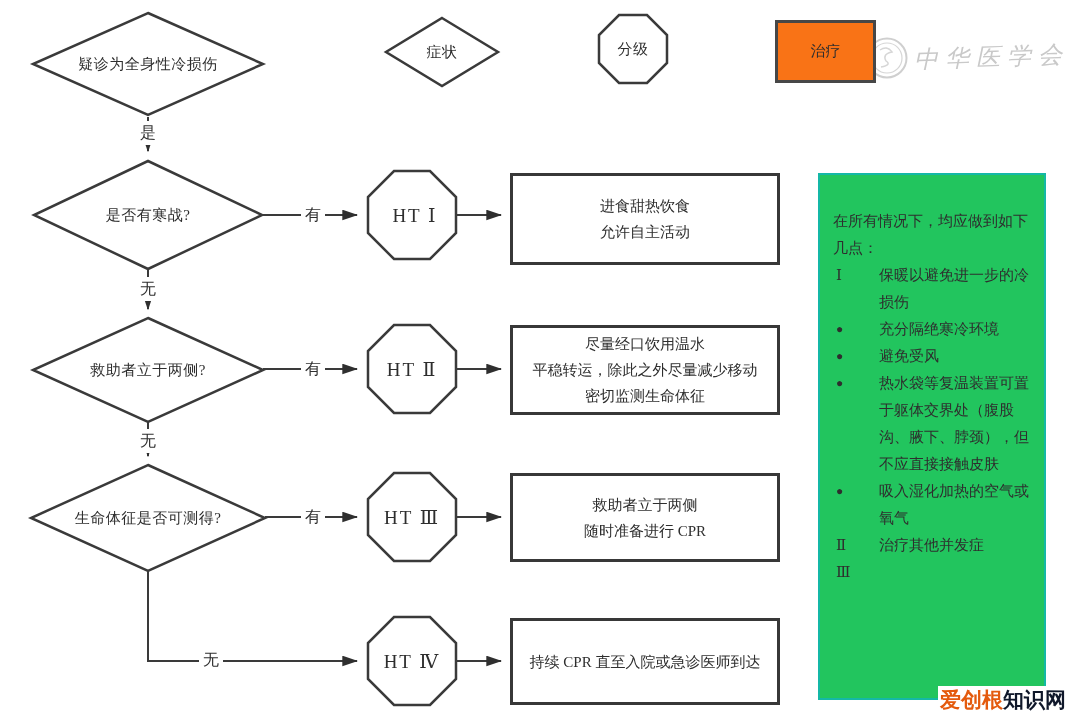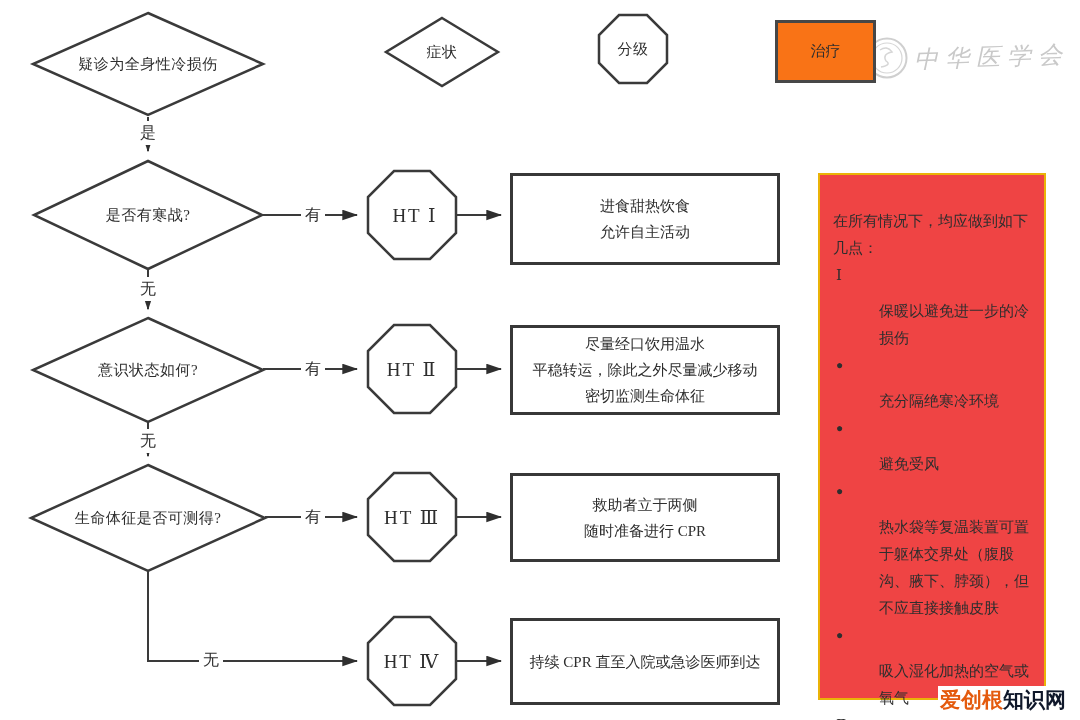--- a/index.html
+++ b/index.html
@@ -14,26 +14,26 @@
   .lbl { z-index:2; display:flex; align-items:center; justify-content:center; text-align:center; }
   .node-label { font-size:15px; letter-spacing:0.5px; color:#2e2e2e; }
   .oct-label { font-size:19px; letter-spacing:2px; color:#2e2e2e; }
   .edge-label { z-index:3; background:#ffffff; font-size:16px; padding:0 3px;
                 display:flex; align-items:center; justify-content:center; color:#2e2e2e; }
   .treat-box { z-index:2; border:3px solid #383838; background:#ffffff;
                display:flex; align-items:center; justify-content:center;
                text-align:center; font-size:15px; line-height:26px; white-space:pre-line; }
   .legend-rect { z-index:2; border:3px solid #474747; background:#f97316;
                  display:flex; align-items:center; justify-content:center; font-size:15px; }
-  .panel { z-index:2; border:2px solid #eab308; background:#ef4444; padding:33px 13px 0 13px; }
+  .panel { z-index:2; border:2px solid #14b8a6; background:#22c55e; padding:33px 13px 0 13px; }
   .panel-intro { font-size:15px; line-height:27px; color:#2e2e2e; }
   .panel-item { display:flex; font-size:15px; line-height:27px; color:#2e2e2e; }
   .panel-item .marker { width:46px; flex:none; padding-left:3px; }
   .panel-item .bullet-dot { font-size:12px; }
-  .panel-item .txt { flex:1;margin-top:36px; }
+  .panel-item .txt { flex:1; }
   .seal-text { z-index:2; color:#c9c9c9; font-size:24px; font-style:italic;
                letter-spacing:7px; transform:rotate(-2deg); white-space:nowrap; }
   .site-mark { z-index:4; font-family:"Liberation Sans","DejaVu Sans",sans-serif;
                font-size:21px; font-weight:600; background:#ffffff; padding:0 2px; white-space:nowrap; }
   .site-mark .p1 { color:#e45a0d; }
   .site-mark .p2 { color:#0f172a; }
 </style>
 </head>
 <body>
 
@@ -83,21 +83,21 @@
 
   <div class="abs lbl node-label" style="left:48px; top:20px; width:200px; height:88px;">疑诊为全身性冷损伤</div>
 
   <div class="abs lbl node-label" style="left:386px; top:18px; width:112px; height:68px;">症状</div>
   <div class="abs lbl node-label" style="left:599px; top:15px; width:68px; height:68px;">分级</div>
   <div class="abs legend-rect" style="left:775px; top:20px; width:101px; height:63px;">
     <span>治疗</span>
   </div>
 
   <div class="abs lbl node-label" style="left:48px; top:170px; width:200px; height:90px;">是否有寒战?</div>
-  <div class="abs lbl node-label" style="left:48px; top:325px; width:200px; height:90px;">意识状态如何?</div>
+  <div class="abs lbl node-label" style="left:48px; top:325px; width:200px; height:90px;">救助者立于两侧?</div>
   <div class="abs lbl node-label" style="left:38px; top:472px; width:220px; height:92px;">生命体征是否可测得?</div>
 
   <div class="abs lbl oct-label" style="left:368px; top:171px; width:88px; height:88px;padding-left:6px;">HT Ⅰ</div>
   <div class="abs lbl oct-label" style="left:368px; top:325px; width:88px; height:88px;">HT Ⅱ</div>
   <div class="abs lbl oct-label" style="left:368px; top:473px; width:88px; height:88px;">HT Ⅲ</div>
   <div class="abs lbl oct-label" style="left:368px; top:617px; width:88px; height:88px;">HT Ⅳ</div>
 
   <div class="abs treat-box" style="left:510px; top:173px; width:270px; height:92px;">进食甜热饮食
 允许自主活动</div>
   <div class="abs treat-box" style="left:510px; top:325px; width:270px; height:90px;">尽量经口饮用温水

